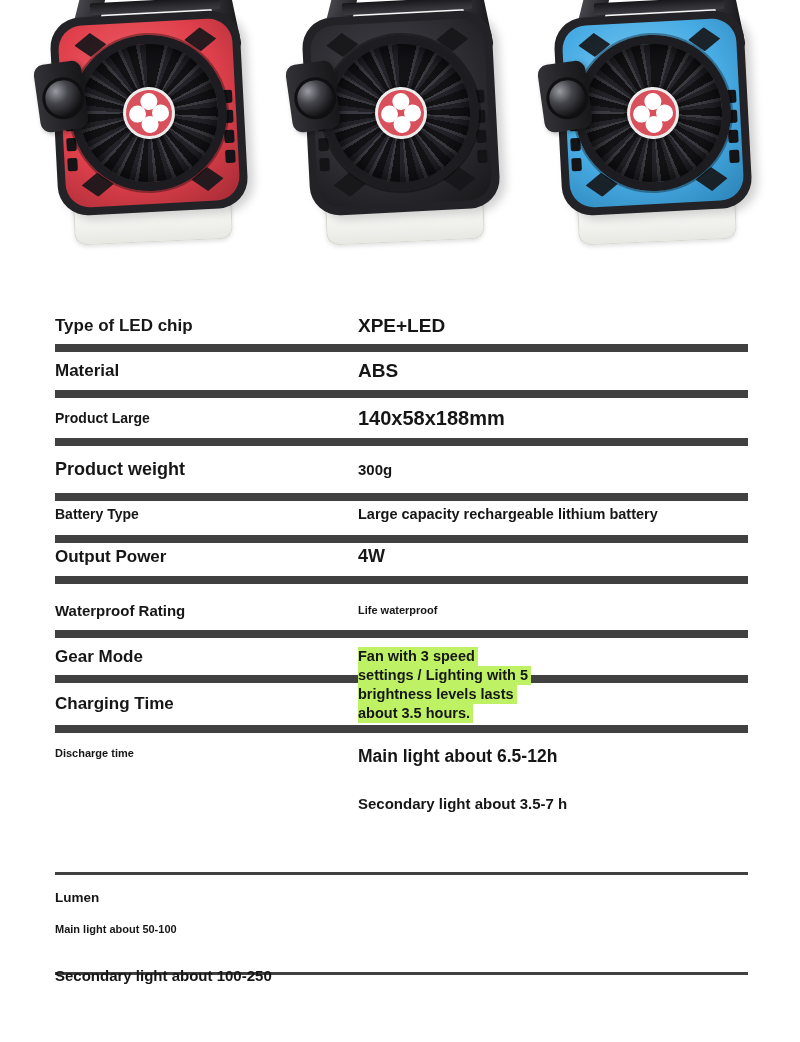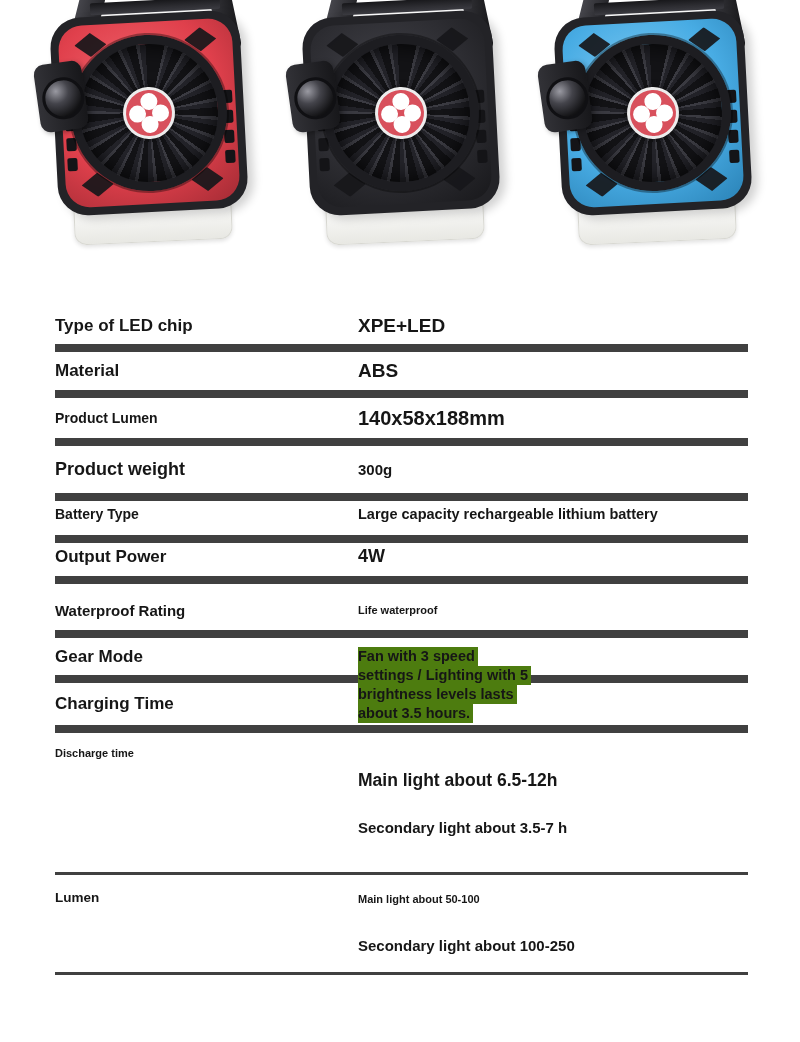--- a/index.html
+++ b/index.html
@@ -105,35 +105,35 @@
   .r0{top:0;height:44px;}
   .r1{top:44px;height:46px;}
   .r2{top:90px;height:48px;}
   .r3{top:138px;height:55px;}
   .r4{top:185px;height:50px;}
   .r5{top:229px;height:47px;}
   .r6{top:282px;height:48px;}
   .r7{top:330px;height:45px;}
   .r8{top:375px;height:50px;}
   .r9{top:425px;height:142px;}
-  .r10{top:567px;height:100px;}
+  .r10{top:567px;height:100px;flex-direction:column;}
 
   .fs20{font-size:20px;} .fs19{font-size:19px;} .fs18{font-size:18px;}
-  .fs175{font-size:17.5px;margin-top:24px;} .fs17{font-size:17px;} .fs165{font-size:11px;}
+  .fs175{font-size:17.5px;} .fs17{font-size:17px;} .fs165{font-size:11px;}
   .fs15{font-size:15px;} .fs145{font-size:14.5px;} .fs14{font-size:14px;}
   .fs135{font-size:13.5px;}
 
   .multi{flex-direction:column;align-items:stretch;justify-content:flex-start;}
   .multi .vline{height:47px;display:flex;align-items:center;font-weight:700;}
 
   .gear-value{
     position:absolute;left:303px;top:339px;z-index:3;
     font-weight:700;font-size:14.5px;line-height:19px;
   }
-  .gear-value div span{background:#4d7c0f;display:inline-block;padding-right:3px;}
+  .gear-value div span{background:#bef264;display:inline-block;padding-right:3px;}
 </style>
 </head>
 <body>
 
 <div class="products">
 
   <figure class="fan-figure" style="--fc: #e0404c; --fc-dark: #a32b34; --fc-light: #f0676f; --hub: #d8505c;">
     <span class="arm arm-left"></span>
     <span class="arm arm-right"></span>
     <span class="top-bar"></span>
@@ -254,21 +254,21 @@
     <div class="spec-label fs17">Type of LED chip</div>
     <div class="spec-value fs19">XPE+LED</div>
   </div>
 
   <div class="spec-row r1">
     <div class="spec-label fs17">Material</div>
     <div class="spec-value fs19">ABS</div>
   </div>
 
   <div class="spec-row r2">
-    <div class="spec-label fs14">Product Lumen</div>
+    <div class="spec-label fs14">Product Large</div>
     <div class="spec-value fs20">140x58x188mm</div>
   </div>
 
   <div class="spec-row r3">
     <div class="spec-label fs18">Product weight</div>
     <div class="spec-value fs15">300g</div>
   </div>
 
   <div class="spec-row r4">
     <div class="spec-label fs14">Battery Type</div>

